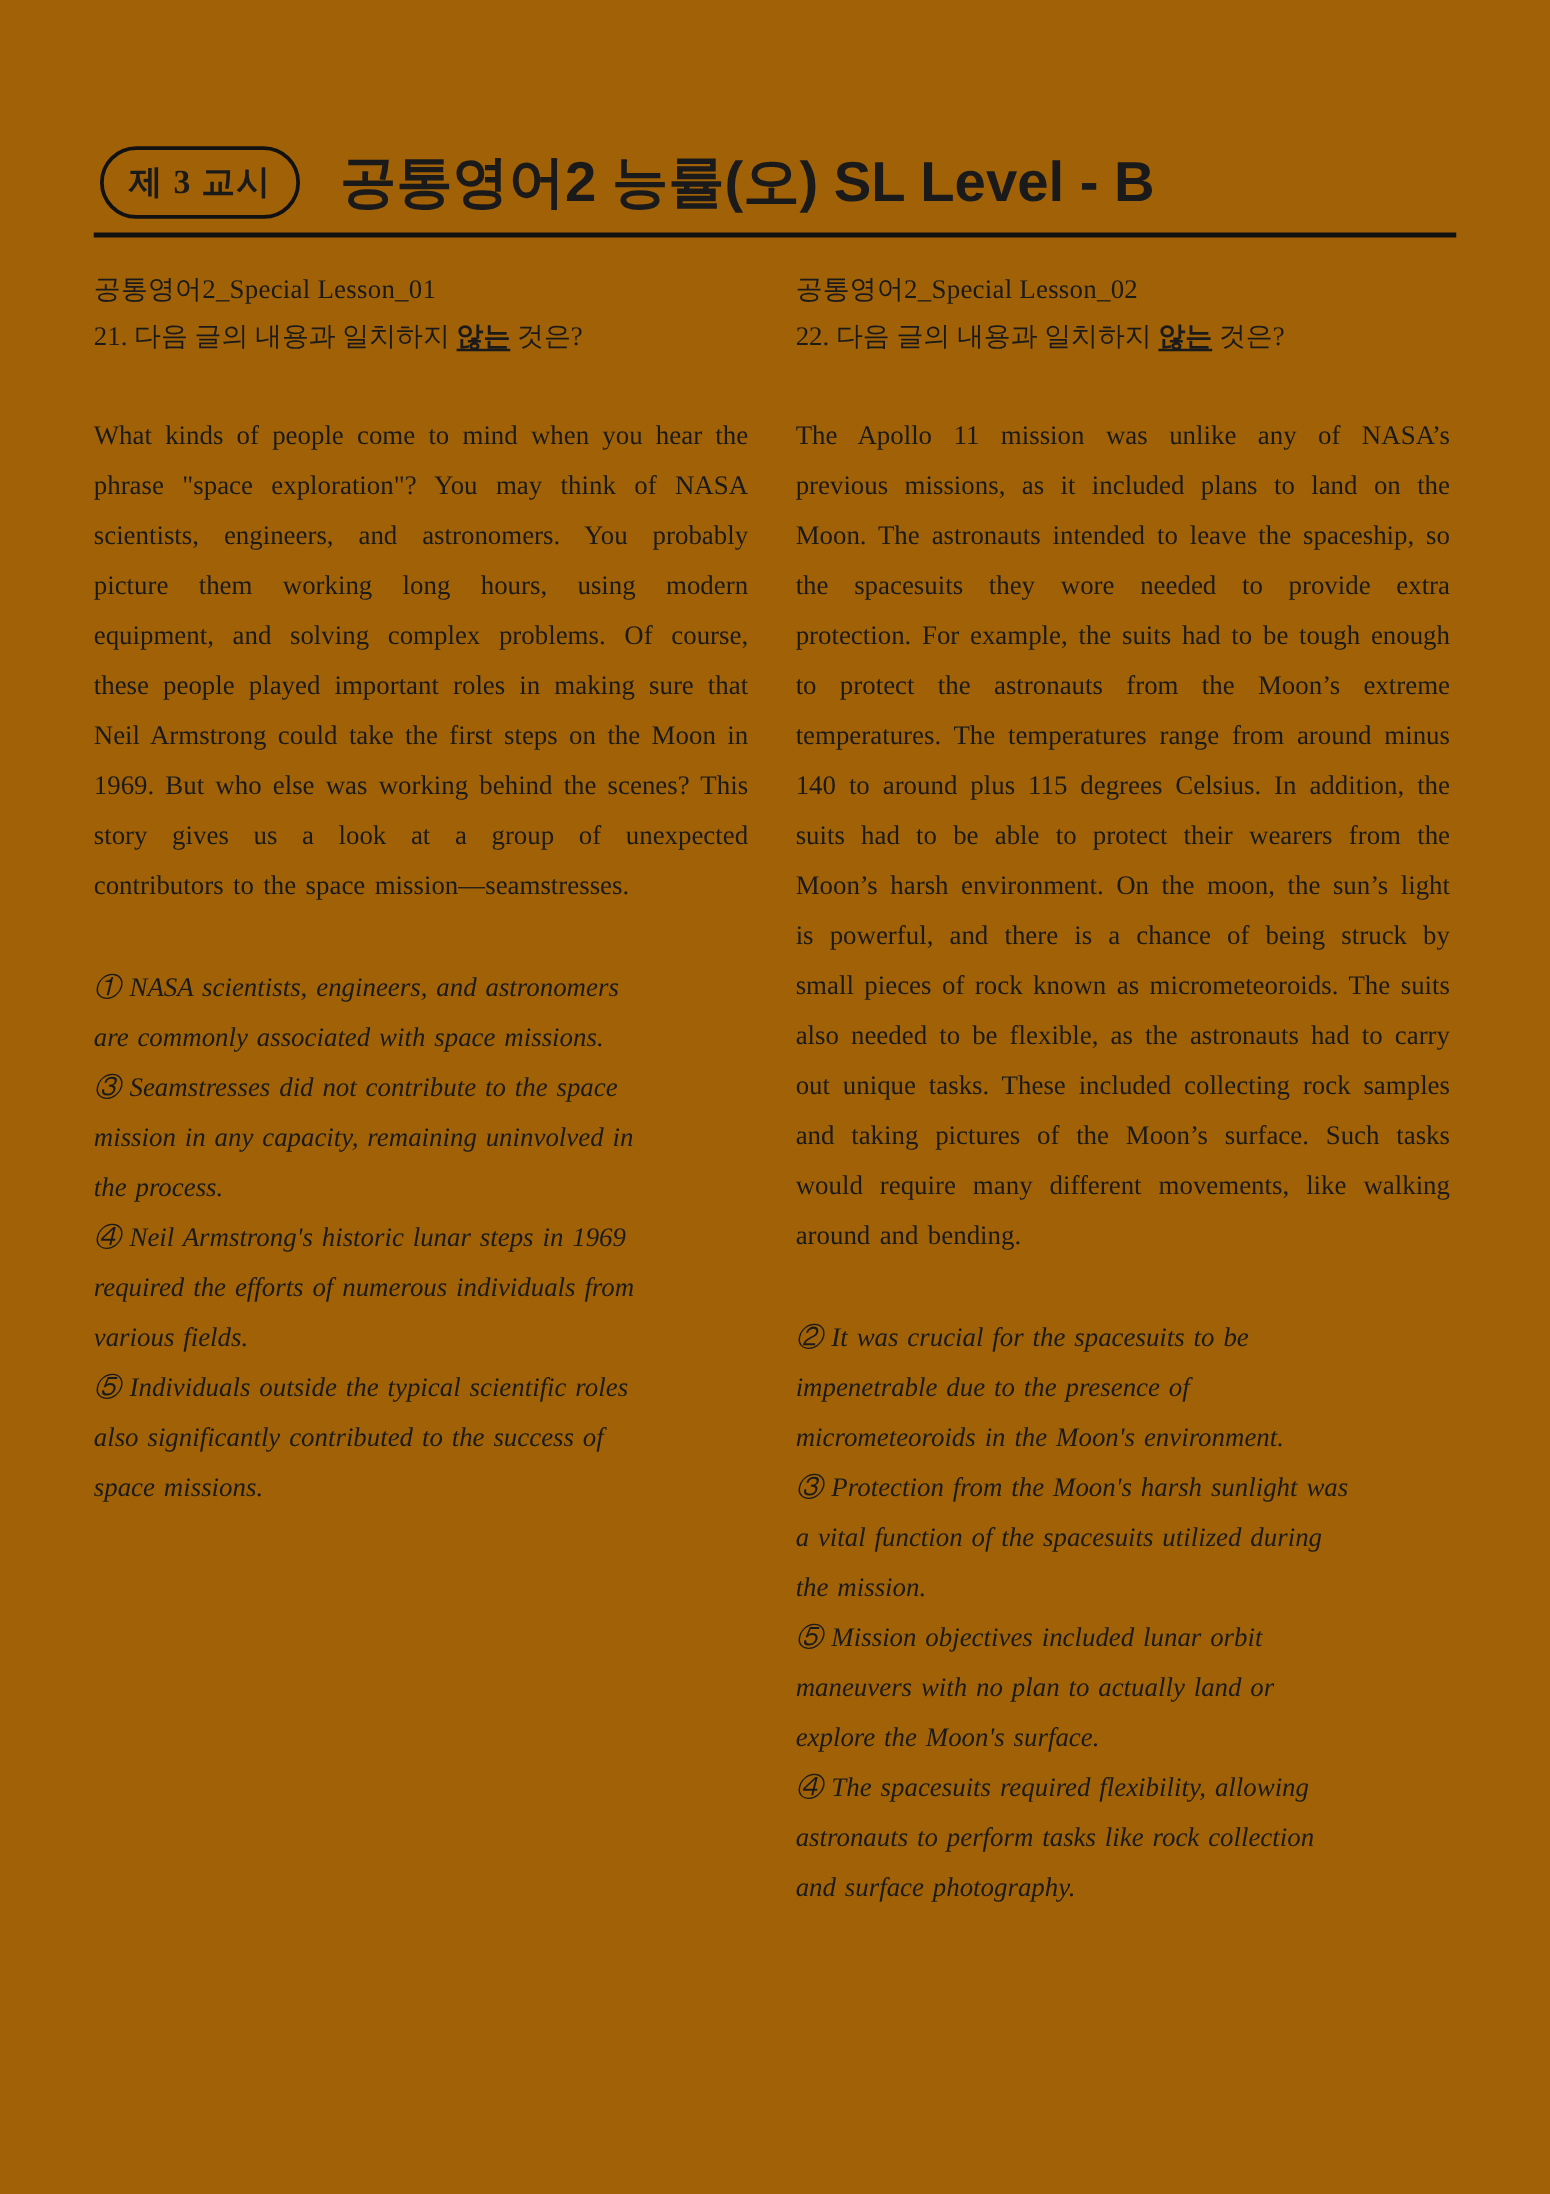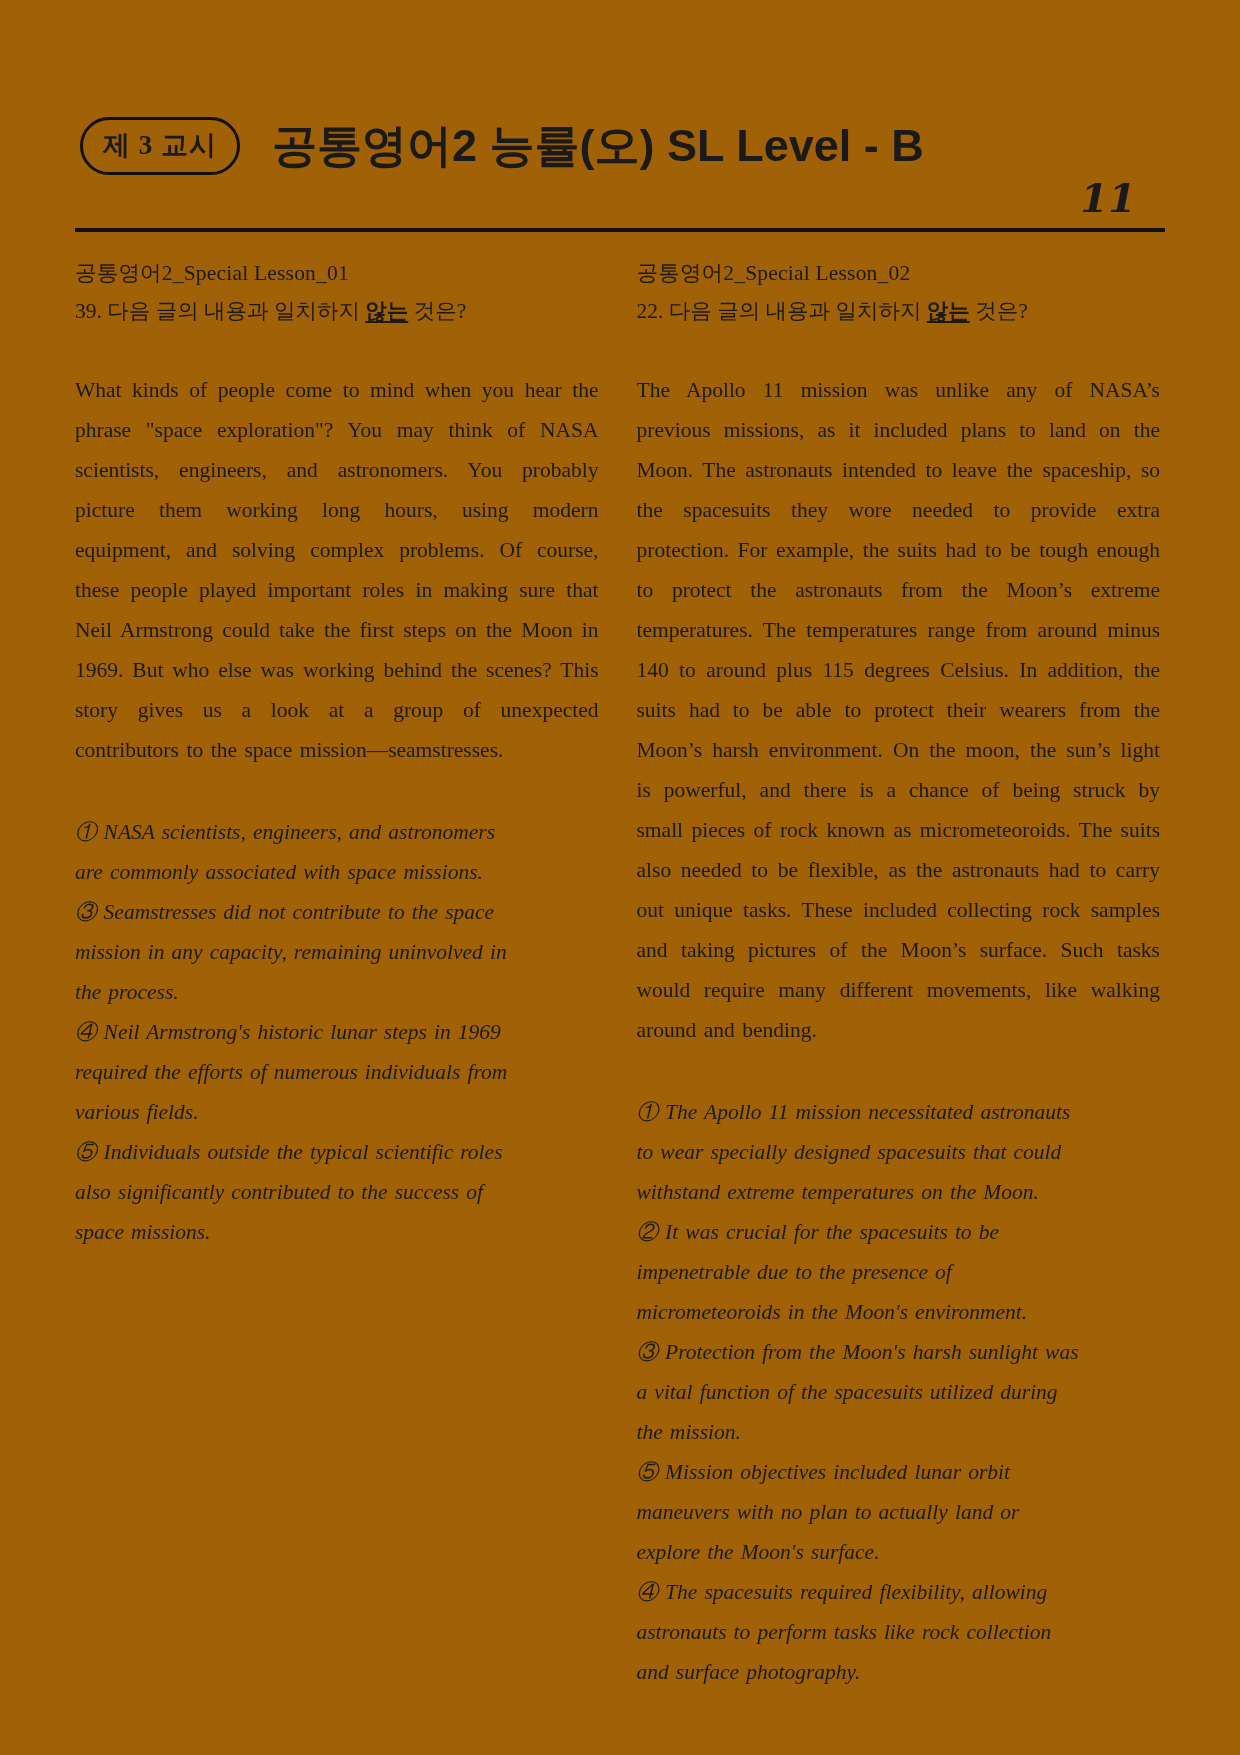--- a/index.html
+++ b/index.html
@@ -103,30 +103,29 @@
 </head>
 <body>
 
 <div class="page">
 
   <div class="header-row">
     <span class="period-badge">제 3 교시</span>
     <h1 class="page-title">공통영어2 능률(오) SL Level - B</h1>
   </div>
 
-  <div class="page-number">11</div>
 
   <div class="divider"></div>
 
   <div class="columns">
 
     <section class="column">
       <div class="lesson-label">공통영어2_Special Lesson_01</div>
       <div class="question-line">
-        <span>39.</span><span> 다음 글의 내용과 일치하지 </span><span class="question-emphasis">않는</span><span> 것은?</span>
+        <span>21.</span><span> 다음 글의 내용과 일치하지 </span><span class="question-emphasis">않는</span><span> 것은?</span>
       </div>
       <p class="passage">What kinds of people come to mind when you hear the phrase "space exploration"? You may think of NASA scientists, engineers, and astronomers. You probably picture them working long hours, using modern equipment, and solving complex problems. Of course, these people played important roles in making sure that Neil Armstrong could take the first steps on the Moon in 1969. But who else was working behind the scenes? This story gives us a look at a group of unexpected contributors to the space mission—seamstresses.</p>
       <div class="options">
         <div class="option-item">① NASA scientists, engineers, and astronomers
 are commonly associated with space missions.</div>
         <div class="option-item">③ Seamstresses did not contribute to the space
 mission in any capacity, remaining uninvolved in
 the process.</div>
         <div class="option-item">④ Neil Armstrong's historic lunar steps in 1969
 required the efforts of numerous individuals from
@@ -137,23 +136,20 @@
       </div>
     </section>
 
     <section class="column">
       <div class="lesson-label">공통영어2_Special Lesson_02</div>
       <div class="question-line">
         <span>22.</span><span> 다음 글의 내용과 일치하지 </span><span class="question-emphasis">않는</span><span> 것은?</span>
       </div>
       <p class="passage">The Apollo 11 mission was unlike any of NASA’s previous missions, as it included plans to land on the Moon. The astronauts intended to leave the spaceship, so the spacesuits they wore needed to provide extra protection. For example, the suits had to be tough enough to protect the astronauts from the Moon’s extreme temperatures. The temperatures range from around minus 140 to around plus 115 degrees Celsius. In addition, the suits had to be able to protect their wearers from the Moon’s harsh environment. On the moon, the sun’s light is powerful, and there is a chance of being struck by small pieces of rock known as micrometeoroids. The suits also needed to be flexible, as the astronauts had to carry out unique tasks. These included collecting rock samples and taking pictures of the Moon’s surface. Such tasks would require many different movements, like walking around and bending.</p>
       <div class="options">
-        <div class="option-item">① The Apollo 11 mission necessitated astronauts
-to wear specially designed spacesuits that could
-withstand extreme temperatures on the Moon.</div>
         <div class="option-item">② It was crucial for the spacesuits to be
 impenetrable due to the presence of
 micrometeoroids in the Moon's environment.</div>
         <div class="option-item">③ Protection from the Moon's harsh sunlight was
 a vital function of the spacesuits utilized during
 the mission.</div>
         <div class="option-item">⑤ Mission objectives included lunar orbit
 maneuvers with no plan to actually land or
 explore the Moon's surface.</div>
         <div class="option-item">④ The spacesuits required flexibility, allowing

